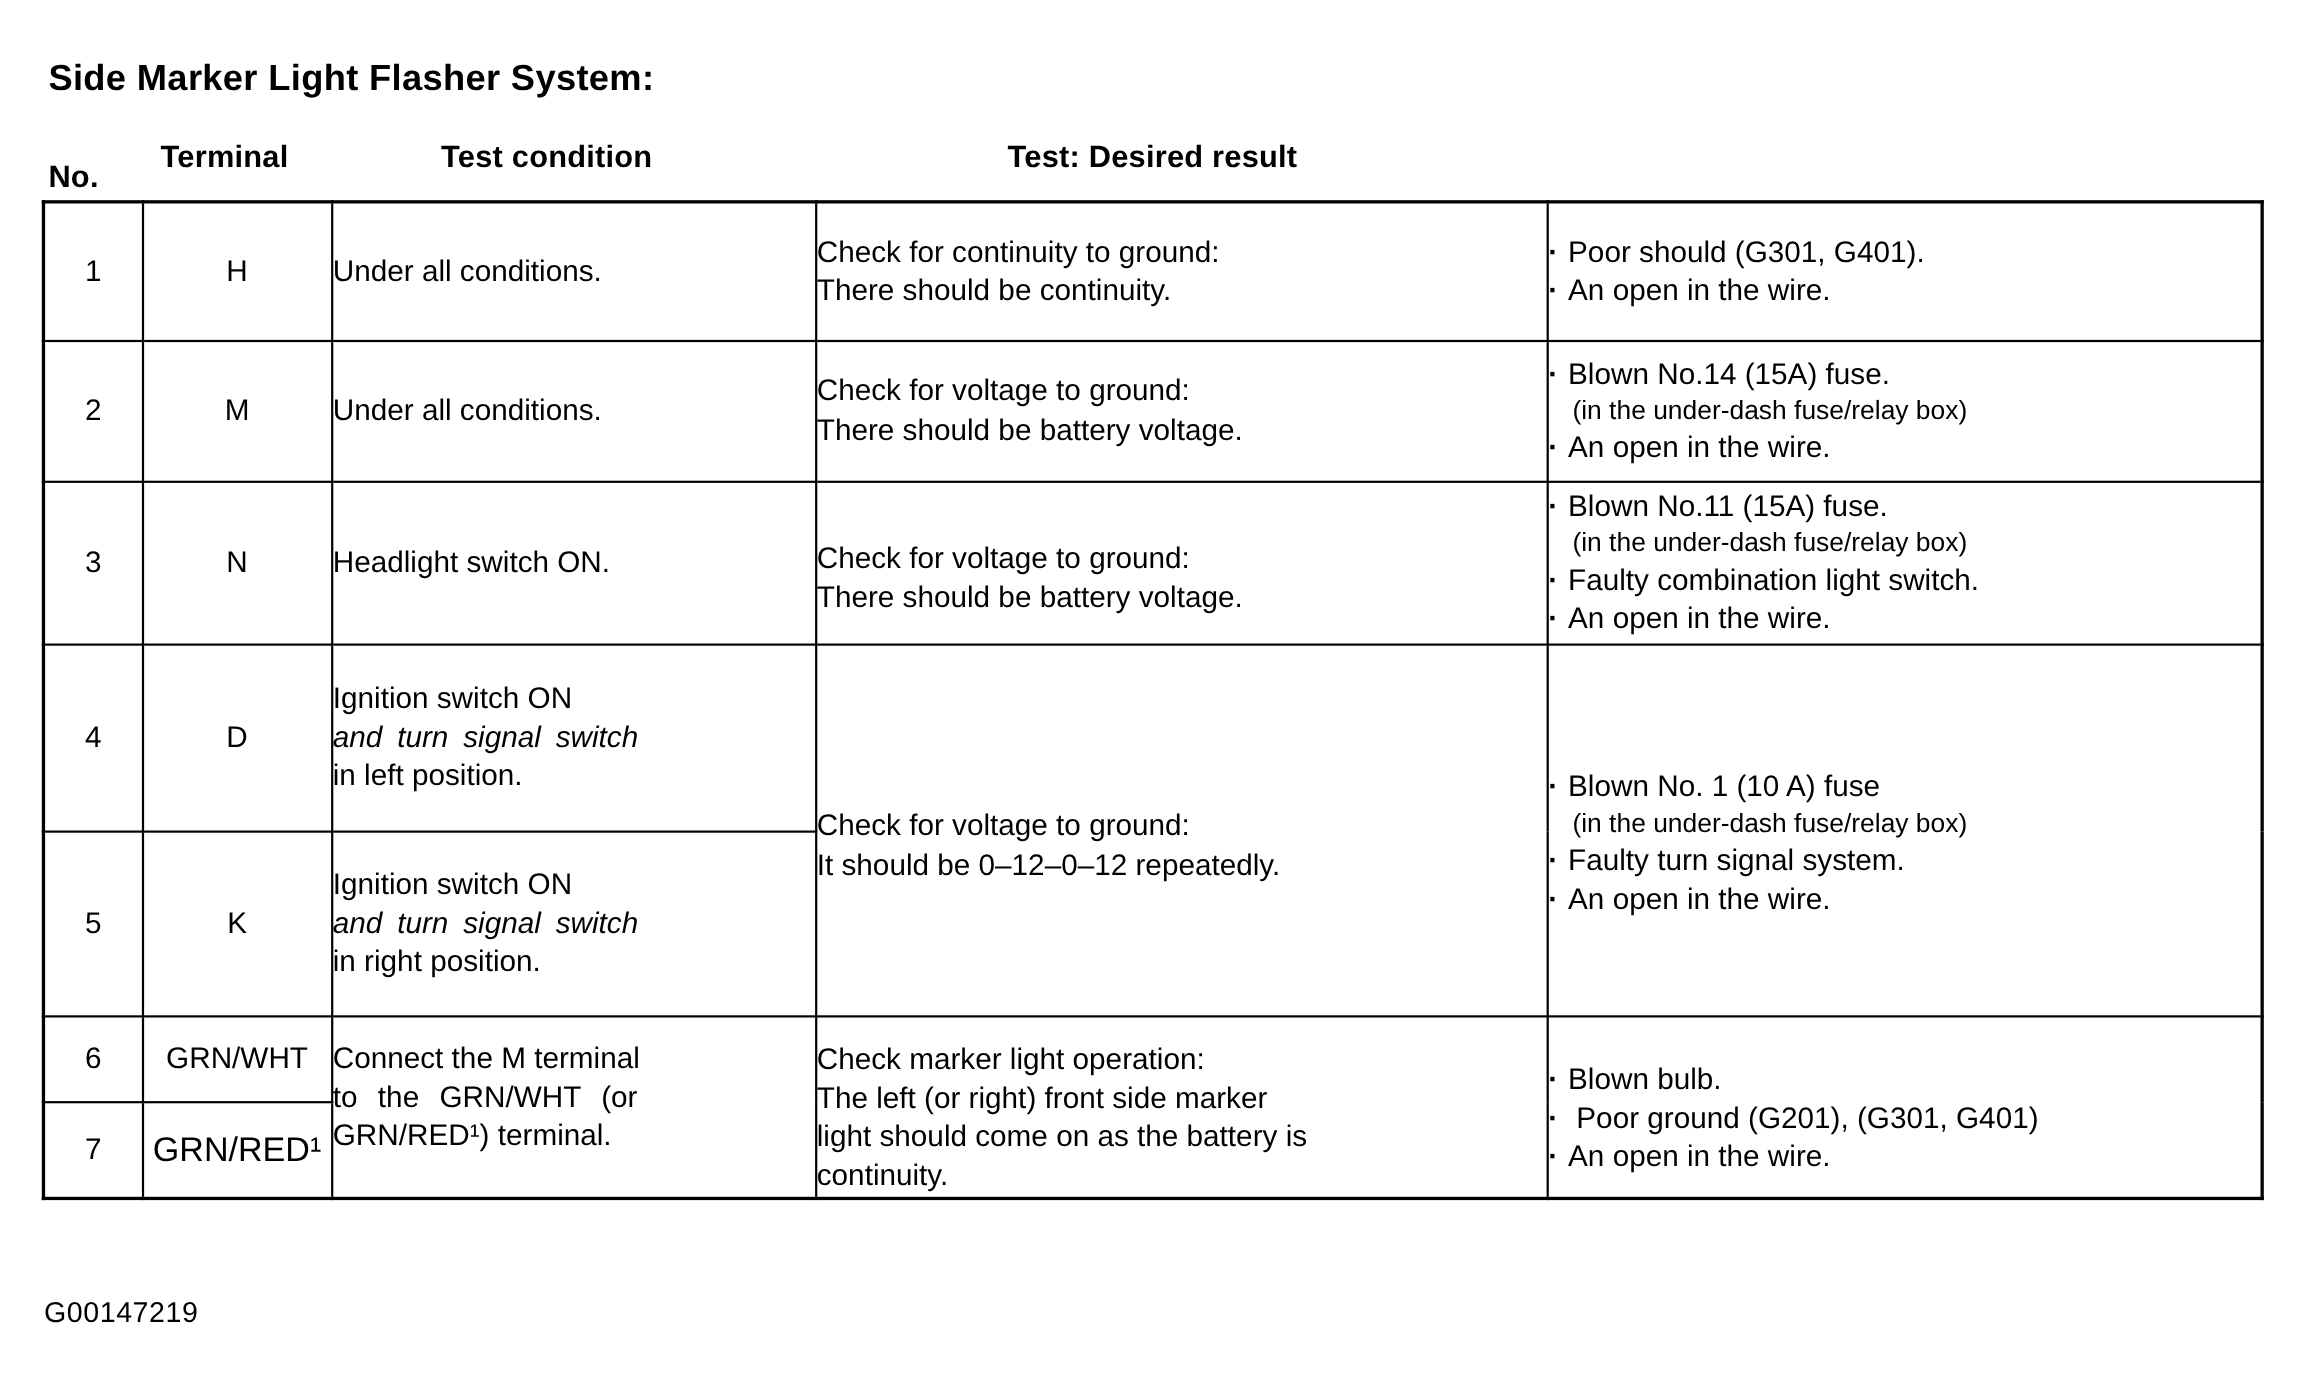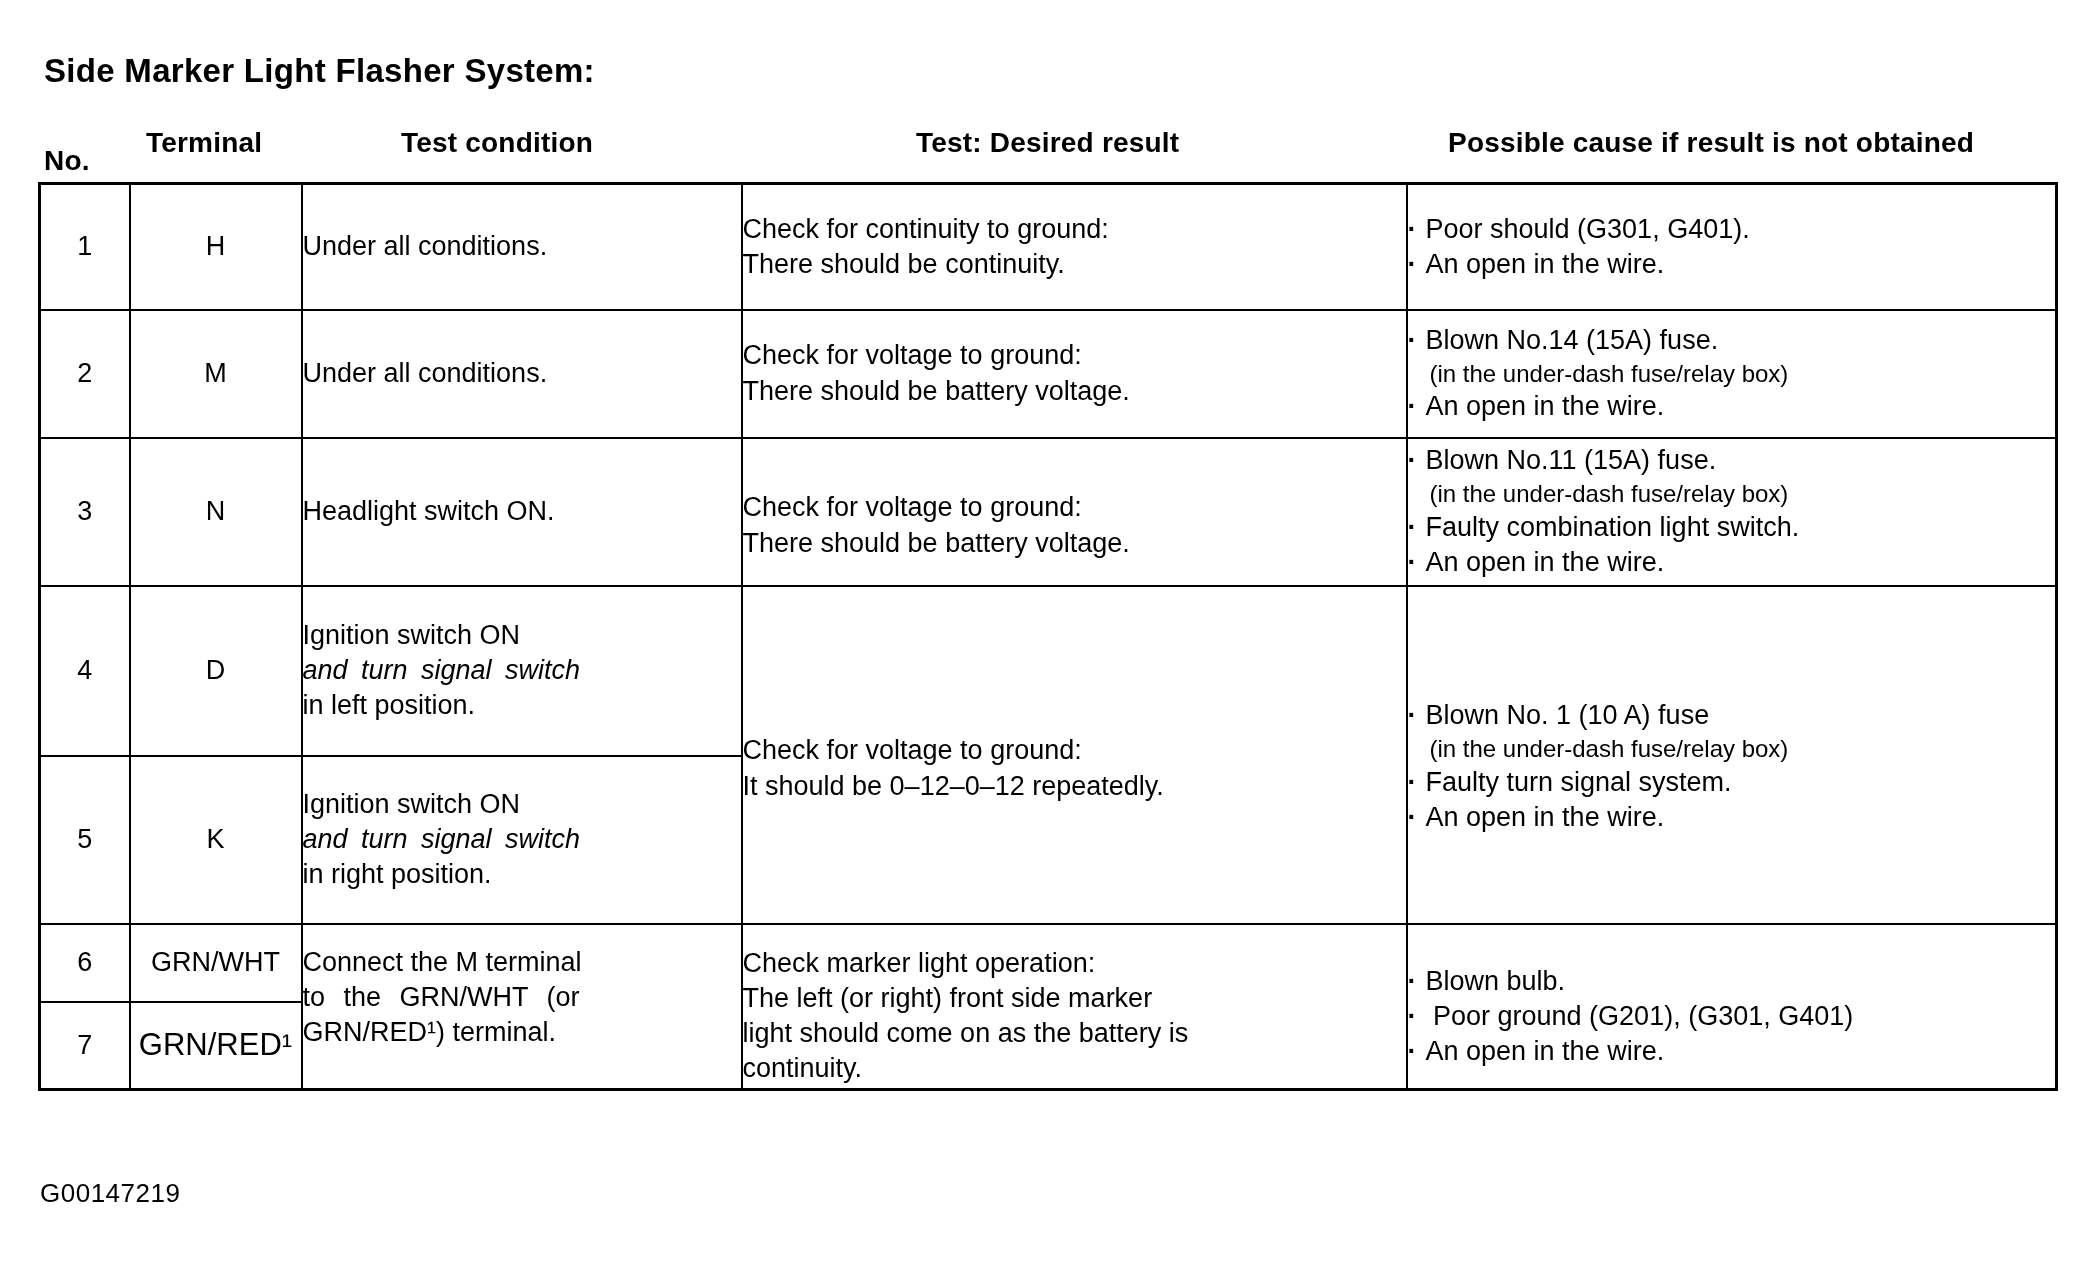--- a/index.html
+++ b/index.html
@@ -131,21 +131,20 @@
 
 <div class="page">
 
   <div class="doc-title">Side Marker Light Flasher System:</div>
 
   <div class="col-headers">
     <span class="hdr-no">No.</span>
     <span class="hdr-terminal">Terminal</span>
     <span class="hdr-cond">Test condition</span>
     <span class="hdr-result">Test: Desired result</span>
-    <span class="hdr-cause">Possible cause if result is not obtained</span>
   </div>
 
   <table class="tbl">
     <colgroup>
       <col class="c-no">
         <col class="c-term">
         <col class="c-cond">
         <col class="c-res">
         <col class="c-cause">
     </colgroup>

